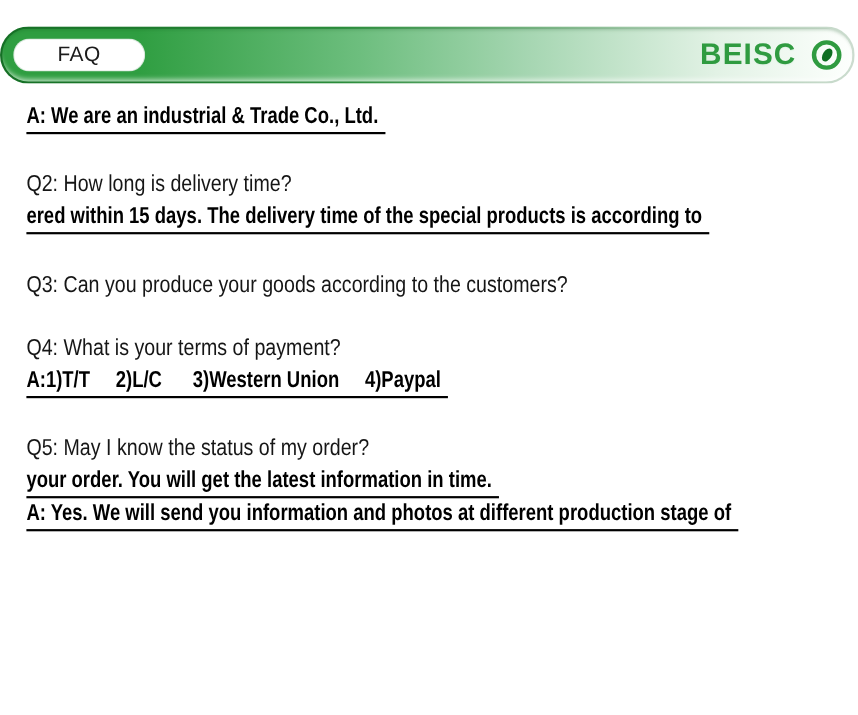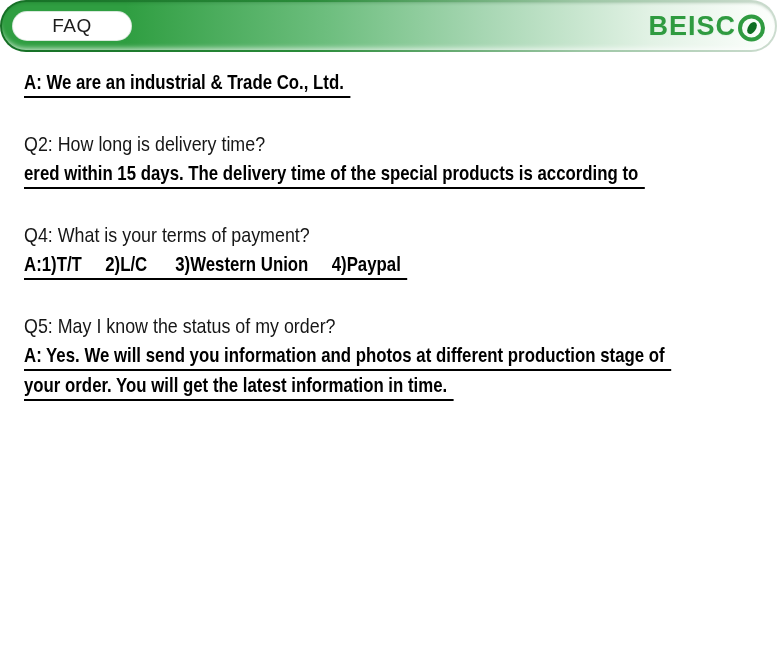--- a/index.html
+++ b/index.html
@@ -6,41 +6,42 @@
   body{
     width:780px;height:650px;overflow:hidden;background:#ffffff;
     font-family:"Liberation Sans","DejaVu Sans",sans-serif;
     -webkit-font-smoothing:antialiased;
   }
 
   
   .header-bar{
     position:relative;
     height:48px;
-    margin:0 3px 0 0;
+    margin:24px 3px 0 0;
     border-radius:26px;
     border:2px solid transparent;
     background:
       linear-gradient(90deg,#2f9e41 0%,#2f9e41 16%,#6dbe7e 42%,#a6d6b2 62%,#e2f2e5 84%,#fdfffd 100%) padding-box,
       linear-gradient(90deg,#156f25 0%,#2a8c3a 40%,#9ec7a6 75%,#ccdccf 100%) border-box;
     box-shadow:inset 0 -5px 5px -3px rgba(255,255,255,.65), inset 0 3px 3px -2px rgba(10,80,25,.25);
     padding-left:32px;
   }
   .faq-pill{
     position:absolute;left:10px;top:50%;transform:translateY(-50%);
     width:118px;height:28px;background:#ffffff;border-radius:15px;
     border:1px solid rgba(40,130,60,.18);
     display:flex;align-items:center;justify-content:center;
   }
   .faq-pill span{font-size:19px;color:#1c1c1c;letter-spacing:.5px;}
   .brand{
     position:absolute;right:10px;top:50%;transform:translateY(-50%);
-    display:flex;align-items:flex-end;
+    display:flex;align-items:center;
     font-size:27px;font-weight:bold;letter-spacing:1px;color:#2f9b40;
     text-shadow:0 1px 1px rgba(220,240,225,.9);
+    gap:12px;
   }
   .brand-o{
     display:inline-block;width:19px;height:19px;margin-left:2px;
     border:4px solid #2f9b40;border-radius:50%;position:relative;box-sizing:content-box;
   }
   .brand-o-leaf{
     position:absolute;left:50%;top:50%;width:8px;height:13px;margin:-6.5px 0 0 -4px;
     background:#0e6e22;border-radius:50%;transform:rotate(32deg);
   }
 
@@ -80,26 +81,27 @@
   <section class="faq-item">
     <div class="ans-line"><span class="u">A: We are an industrial &amp; Trade Co., Ltd.</span></div>
   </section>
 
   <section class="faq-item">
     <p class="q"><span class="q-text">Q2: How long is delivery time?</span></p>
     <div class="ans-line"><span class="u">ered within 15 days. The delivery time of the special products is according to</span></div>
   </section>
 
   <section class="faq-item">
+    <p class="q"><span class="q-text">Q3: Can you produce your goods according to the customers?</span></p>
   </section>
 
   <section class="faq-item">
     <p class="q"><span class="q-text">Q4: What is your terms of payment?</span></p>
     <div class="ans-line"><span class="u">A:1)T/T     2)L/C      3)Western Union     4)Paypal</span></div>
   </section>
 
   <section class="faq-item">
     <p class="q"><span class="q-text">Q5: May I know the status of my order?</span></p>
+    <div class="ans-line"><span class="u">your order. You will get the latest information in time.</span></div>
     <div class="ans-line"><span class="u">A: Yes. We will send you information and photos at different production stage of</span></div>
-    <div class="ans-line"><span class="u">your order. You will get the latest information in time.</span></div>
   </section>
 
 </main>
 
 </body></html>

